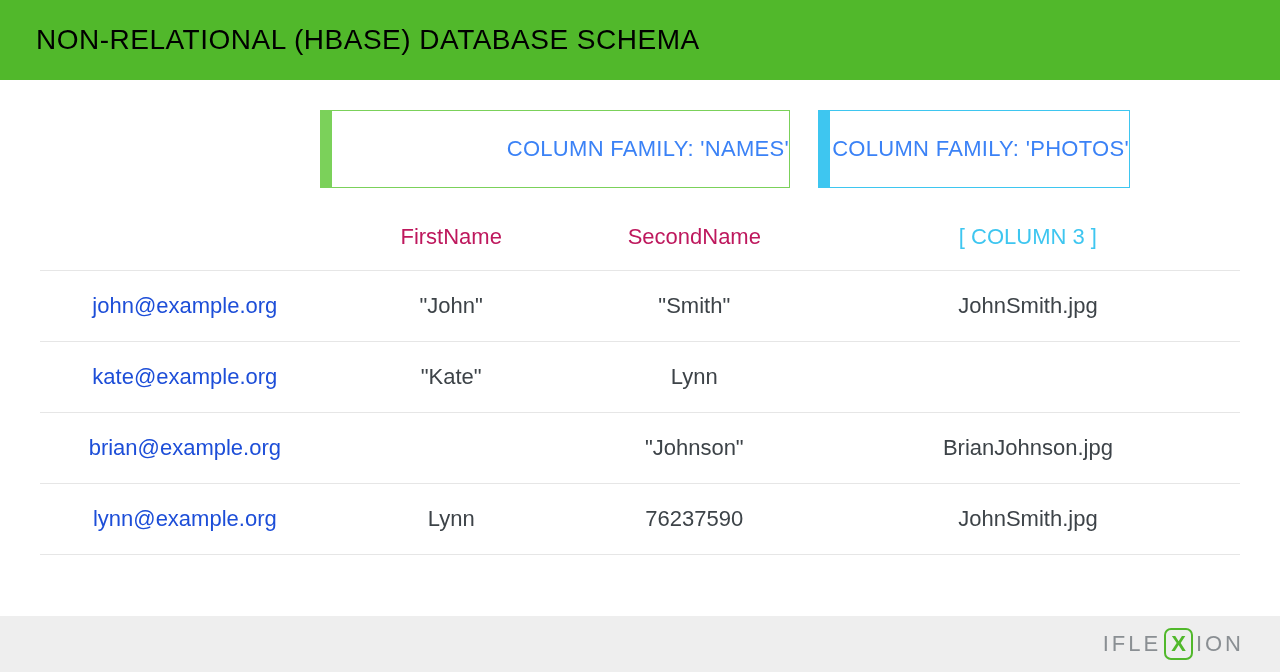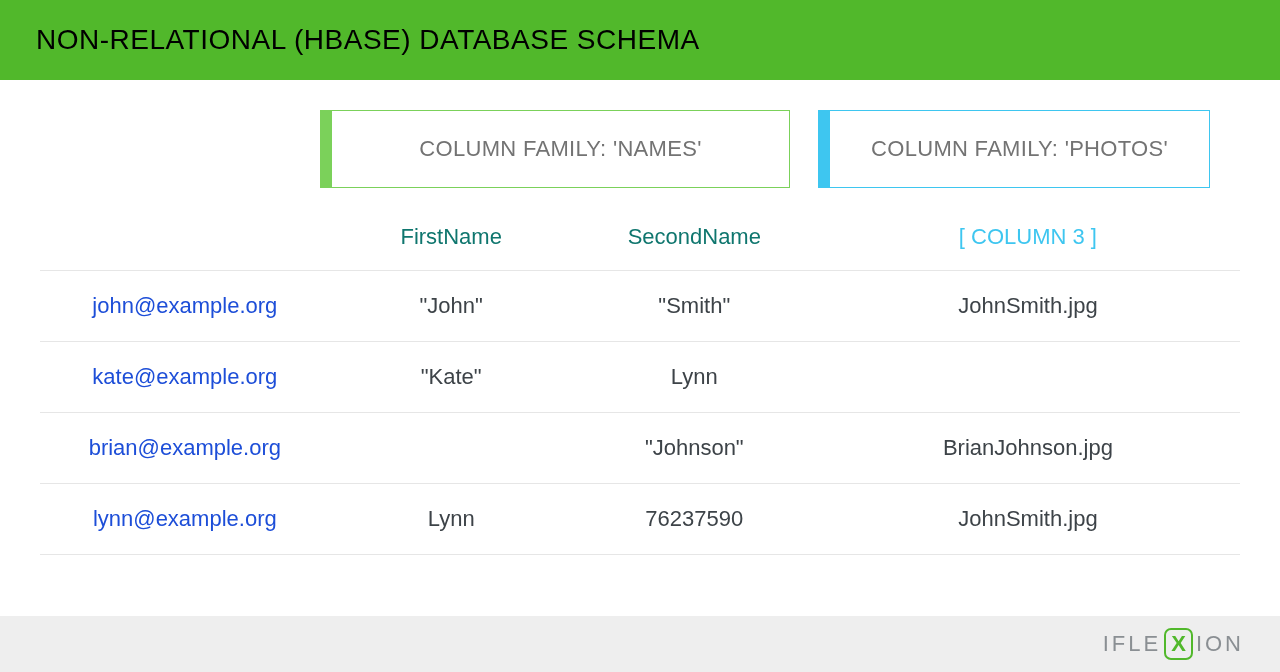--- a/index.html
+++ b/index.html
@@ -17,53 +17,53 @@
   }
   .cf-row {
     display: flex;
     margin-bottom: 18px;
   }
   .cf-spacer { width: 280px; }
   .cf-box {
     height: 78px;
     display: flex;
     align-items: center;
-    justify-content: center;
+    justify-content: flex-end;
     font-size: 22px;
     font-weight: 500;
-    color: #737373;
+    color: #3b82f6;
     letter-spacing: 0.3px;
     position: relative;
     background: #ffffff;
     margin-right: 28px;
   }
   .cf-names {
     width: 470px;
     border: 1px solid #7bd15a;
     border-left: 12px solid #7bd15a;
   }
   .cf-photos {
-    width: 392px;
+    width: 312px;
     border: 1px solid #3ec6f0;
     border-left: 12px solid #3ec6f0;
     margin-right: 0;
   }
   table {
     width: 100%;
     border-collapse: collapse;
     table-layout: fixed;
   }
   th {
     font-weight: 400;
     font-size: 22px;
     padding: 18px 0 20px 0;
     text-align: center;
     border-bottom: 1px solid #e6e6e6;
   }
-  th.green { color: #0f766e; }
+  th.green { color: #be185d; }
   th.blue  { color: #3ec6f0; }
   td {
     font-size: 22px;
     color: #3d4348;
     text-align: center;
     padding: 22px 0;
     border-bottom: 1px solid #e6e6e6;
   }
   td.rowkey { color: #1d4ed8; }
   .col-key   { width: 280px; }

